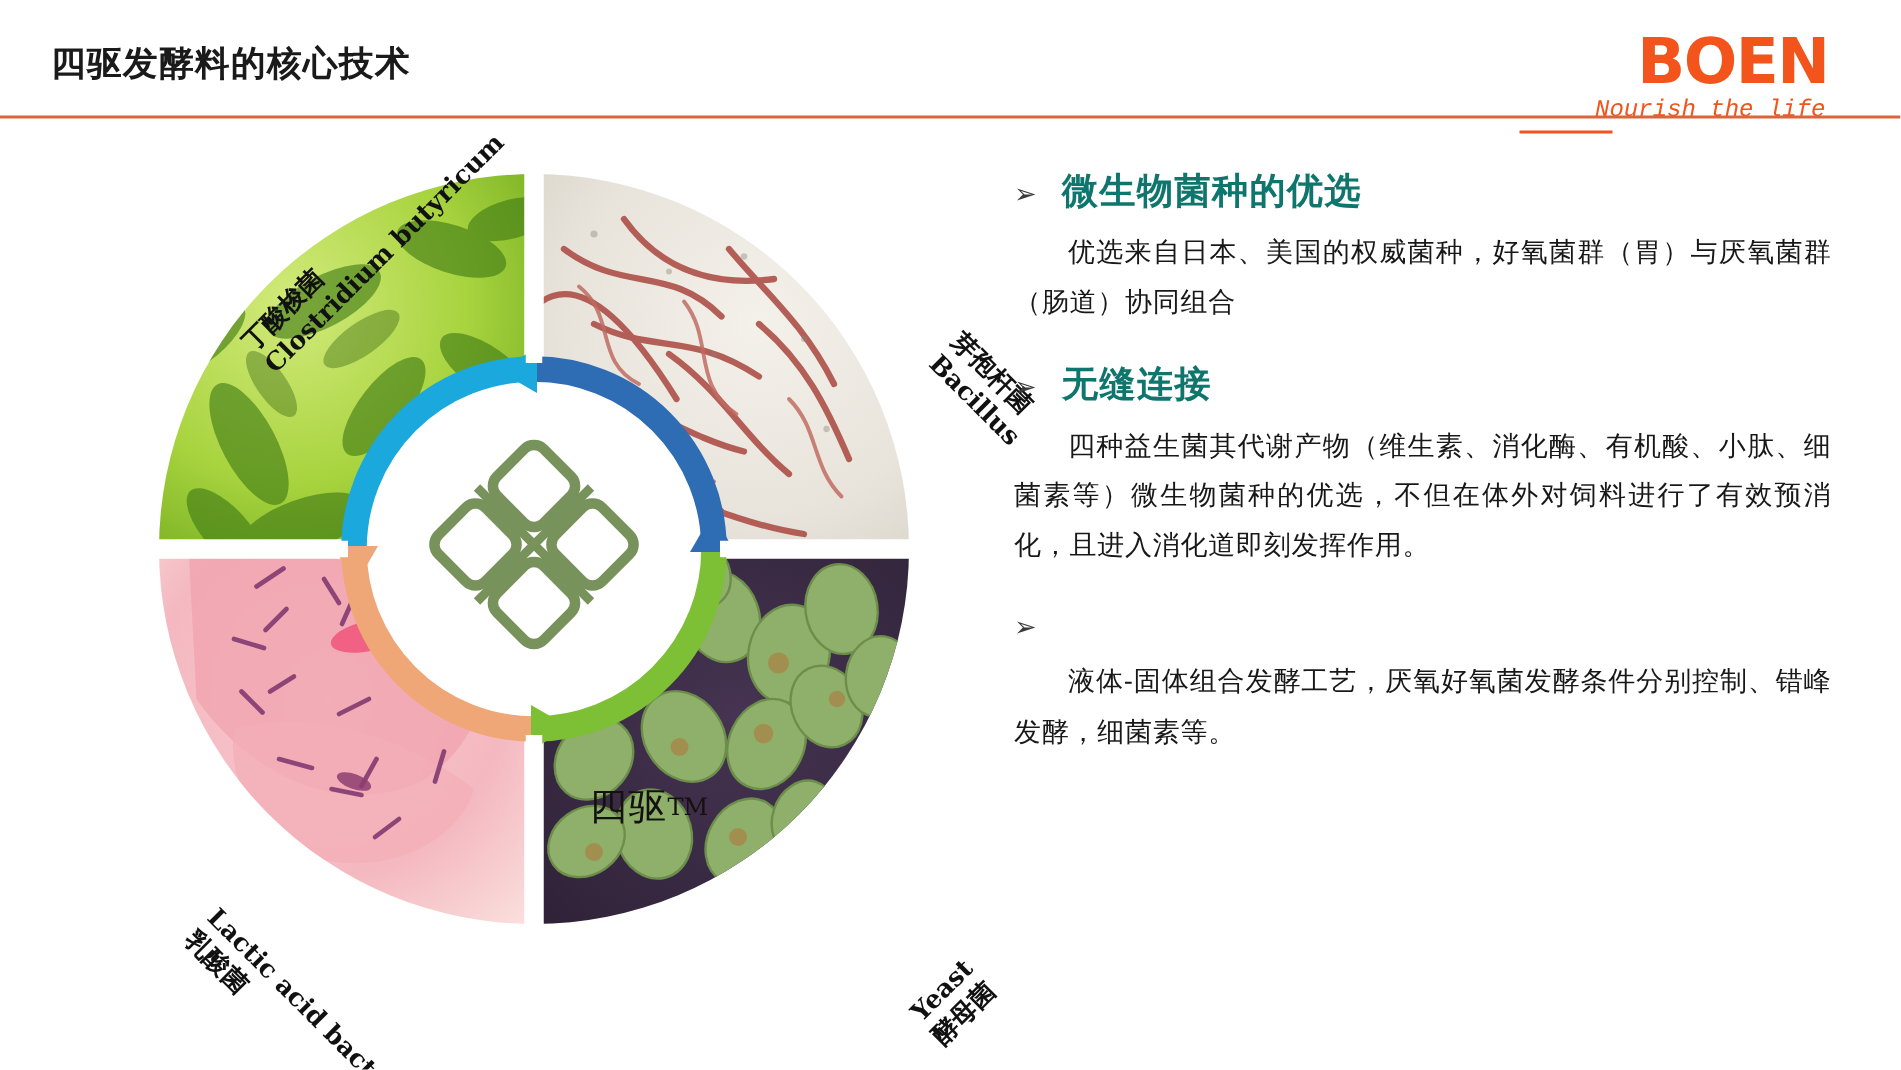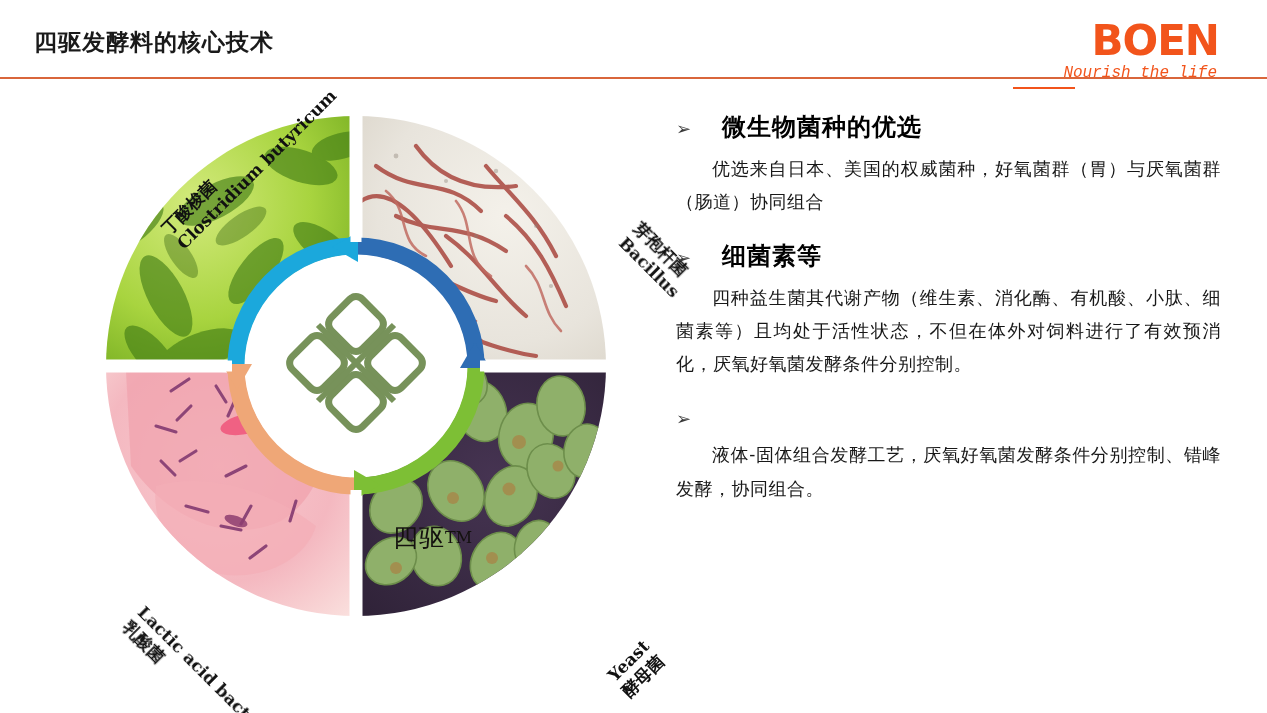--- a/index.html
+++ b/index.html
@@ -140,25 +140,24 @@
     flex: 0 0 auto;
     width: 18px;
     color: #3b3b3b;
     font-size: 18px;
     line-height: 1;
     font-family: "DejaVu Sans", "Liberation Sans", sans-serif;
   }
   .bullet-heading {
     font-size: 24px;
     font-weight: bold;
-    color: #000000;
+    color: #0f766e;
     font-family: "DejaVu Sans", "Liberation Sans", sans-serif;
     letter-spacing: 1px;
     line-height: 1.25;
-    margin-left: 14px;
   }
   .body-text {
     margin-top: 10px;
     font-size: 18px;
     color: #181818;
     font-family: "DejaVu Serif", "Liberation Serif", serif;
     line-height: 1.85;
     text-indent: 2em;
     letter-spacing: 0.5px;
     text-align: justify;
@@ -418,28 +417,28 @@
         <span class="bullet-heading">微生物菌种的优选</span>
       </div>
       <div class="body-text">优选来自日本、美国的权威菌种，好氧菌群（胃）与厌氧菌群（肠道）协同组合</div>
     </div>
 
     <div class="gap-1"></div>
 
     <div class="block">
       <div class="bullet-row">
         <span class="bullet-icon">➢</span>
-        <span class="bullet-heading">细菌素等</span>
+        <span class="bullet-heading">无缝连接</span>
       </div>
-      <div class="body-text">四种益生菌其代谢产物（维生素、消化酶、有机酸、小肽、细菌素等）且均处于活性状态，不但在体外对饲料进行了有效预消化，厌氧好氧菌发酵条件分别控制。</div>
+      <div class="body-text">四种益生菌其代谢产物（维生素、消化酶、有机酸、小肽、细菌素等）微生物菌种的优选，不但在体外对饲料进行了有效预消化，且进入消化道即刻发挥作用。</div>
     </div>
 
     <div class="gap-2"></div>
 
     <div class="block">
       <div class="bullet-row">
         <span class="bullet-icon">➢</span>
       </div>
-      <div class="body-text">液体-固体组合发酵工艺，厌氧好氧菌发酵条件分别控制、错峰发酵，协同组合。</div>
+      <div class="body-text">液体-固体组合发酵工艺，厌氧好氧菌发酵条件分别控制、错峰发酵，细菌素等。</div>
     </div>
 
   </div>
 </div>
 
 </body></html>

